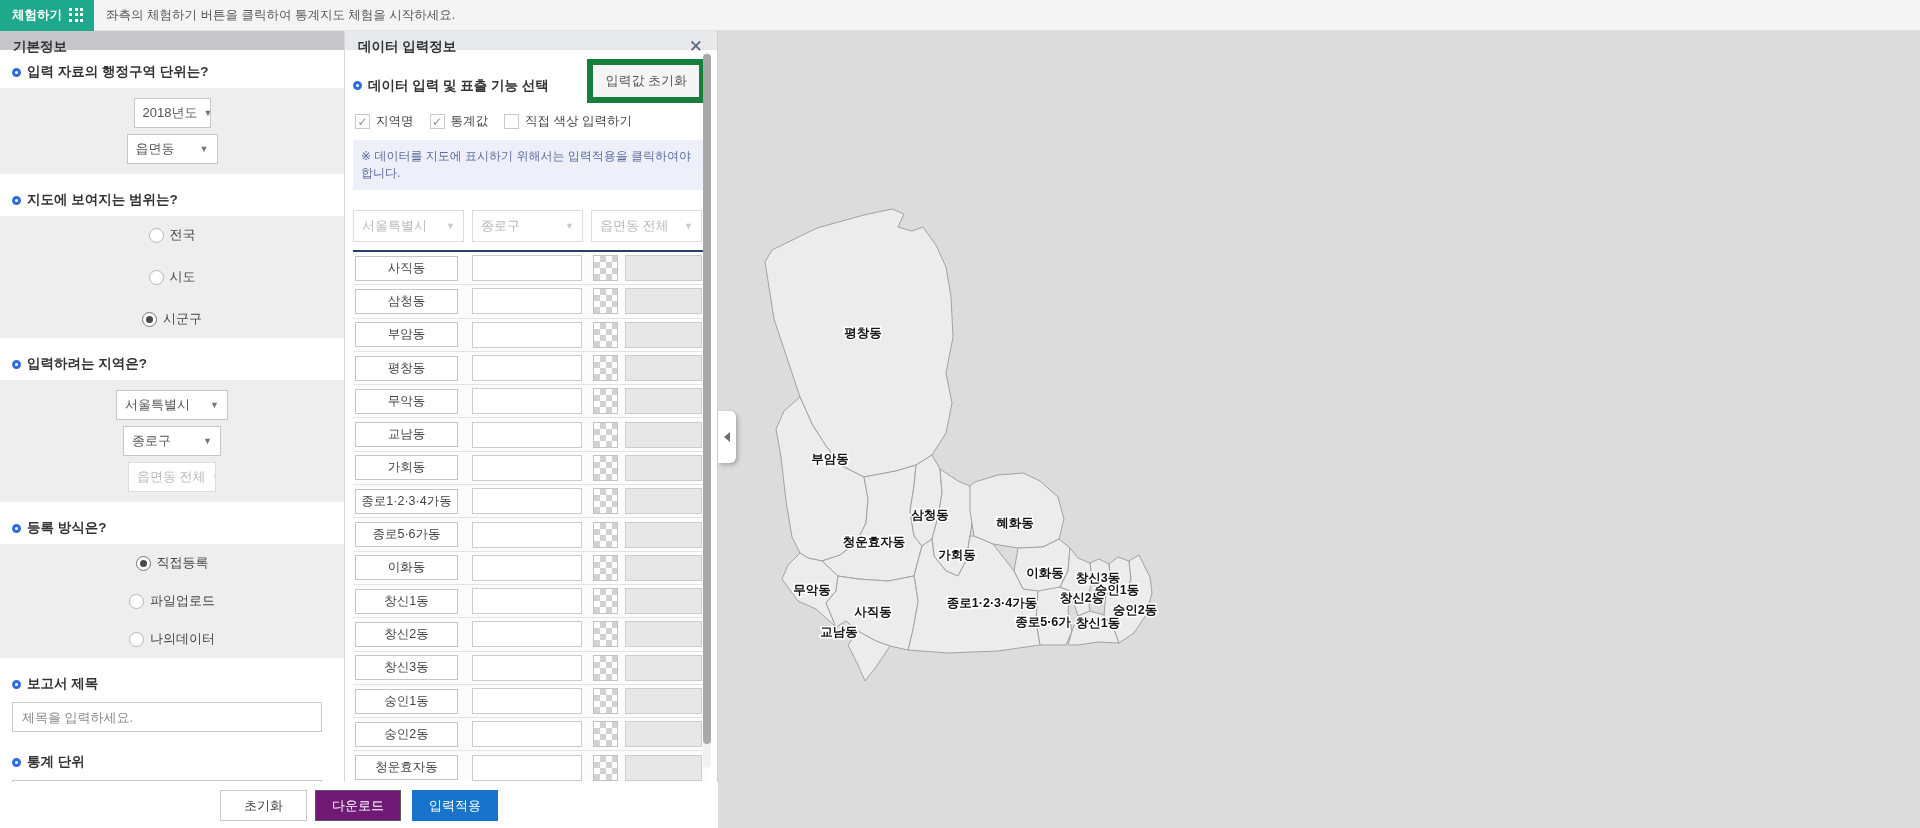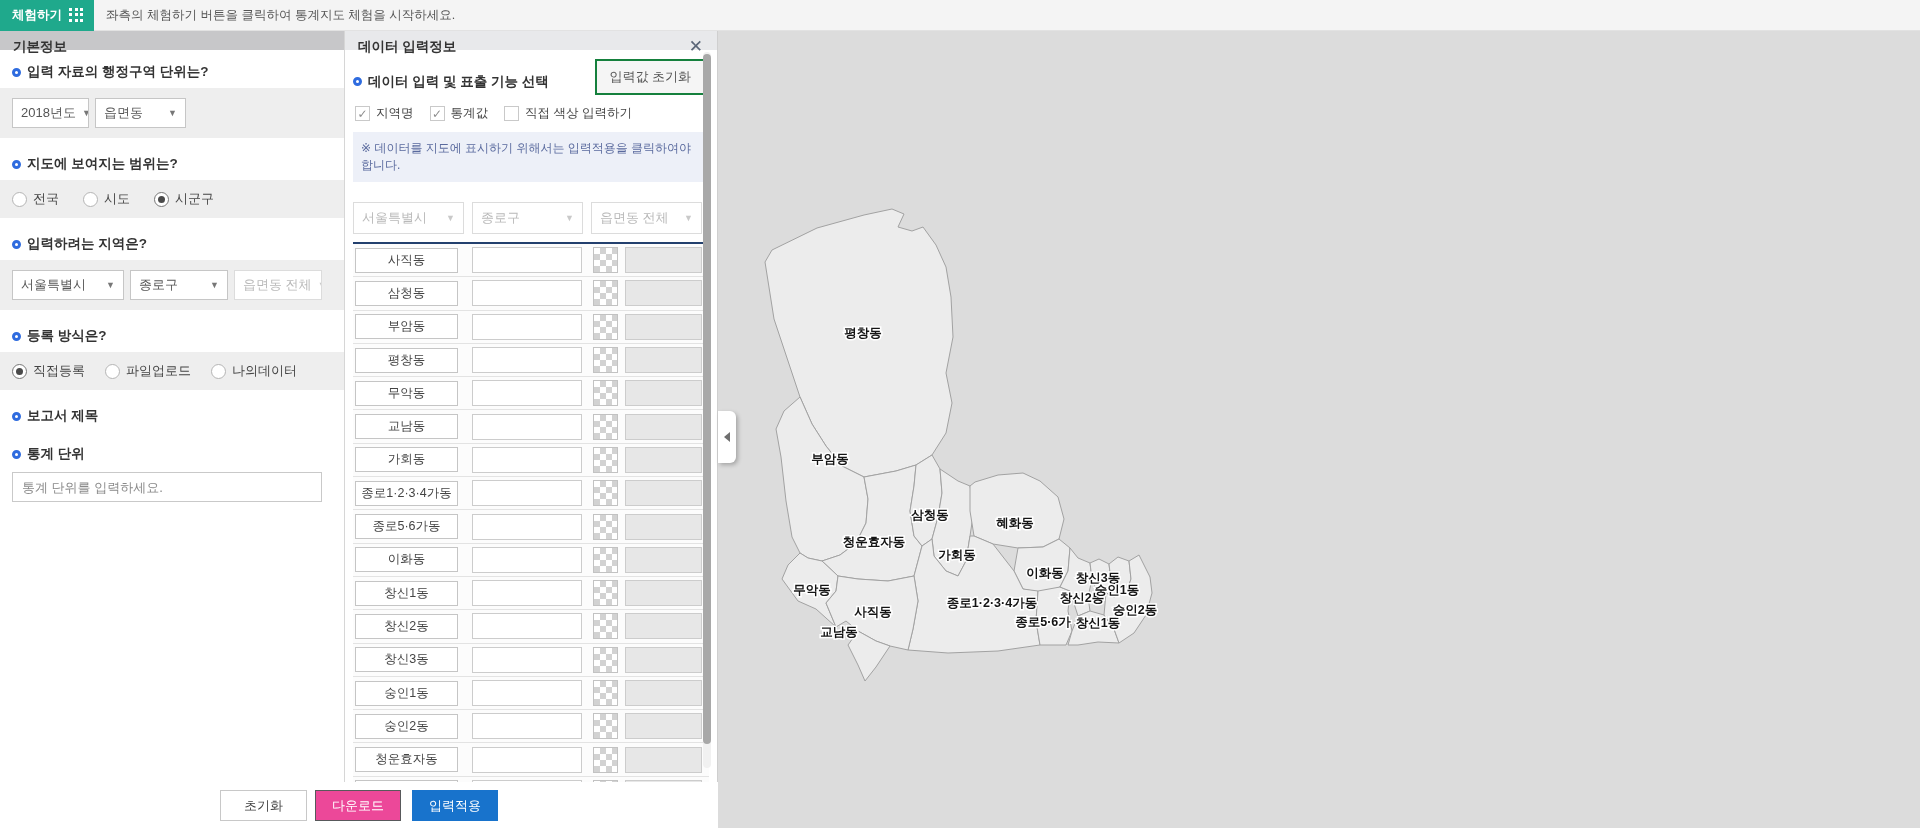--- a/index.html
+++ b/index.html
@@ -26,21 +26,21 @@
   .left-panel .panel-header { background:#c7c7c9; }
   .mid-panel .panel-header { background:#e8e9eb; position:relative; }
   .close-x { position:absolute; right:14px; top:0; font-size:17px; color:#5a6678;
     cursor:pointer; font-weight:normal; }
 
   .q-label { display:flex; align-items:center; gap:6px; padding:13px 12px 7px 12px;
     font-size:13.5px; font-weight:bold; color:#333; }
   .bullet { width:9px; height:9px; border:3px solid #2f6cdf; border-radius:50%;
     background:#fff; flex:0 0 auto; }
   .gray-box { background:#eeeeee; margin:0 0 4px 0; padding:10px 12px; display:flex;
-    gap:6px; align-items:center; }
+    gap:6px; align-items:center;flex-direction:column; }
 
   .dropdown { background:#fff; border:1px solid #c6c6c6; height:30px; display:flex;
     align-items:center; justify-content:space-between; padding:0 8px; font-size:13px;
     color:#555; cursor:pointer; overflow:hidden; white-space:nowrap; }
   .dropdown .arr { font-size:9px; color:#777; margin-left:6px; }
   .dropdown.disabled { color:#b9b9b9; border-color:#dcdcdc; }
   .dropdown.disabled .arr { color:#c9c9c9; }
 
   .radio { display:flex; align-items:center; gap:6px; font-size:13px; color:#444; cursor:pointer; }
   .radio .circ { width:15px; height:15px; border:1px solid #b5b5b5; border-radius:50%;
@@ -50,21 +50,21 @@
 
   .txt-input { width:310px; height:30px; border:1px solid #c9c9c9; margin:2px 12px 8px 12px;
     padding:0 9px; font-size:13px; color:#444; font-family:inherit; }
   .txt-input::placeholder { color:#8a8a8a; }
 
   
   .mid-body { position:relative; height:720px; }
   .sec-row { display:flex; align-items:center; justify-content:space-between; padding:9px 12px 0 8px; }
   .sec-label { display:flex; align-items:center; gap:6px; font-size:13.5px; font-weight:bold;
     color:#333; padding-top:9px; }
-  .reset-vals-btn { background:#f5f5f5; border:2px solid #15803d; color:#555; font-size:13px;
+  .reset-vals-btn { background:#f5f5f5; border:6px solid #15803d; color:#555; font-size:13px;
     padding:7px 12px; cursor:pointer; font-family:inherit; }
   .cb-row { display:flex; gap:16px; padding:10px 12px 2px 10px; }
   .checkbox { display:flex; align-items:center; gap:6px; font-size:12.5px; color:#444; cursor:pointer; }
   .checkbox .box { width:15px; height:15px; border:1px solid #c9c9c9; background:#fff;
     font-size:12px; line-height:14px; text-align:center; color:#8d8d8d; font-weight:bold; }
   .notice { margin:8px 8px 8px 8px; background:#edf0f8; color:#5a6a9e; font-size:12px;
     padding:8px 8px; }
   .filter-row { display:flex; gap:8px; padding:12px 8px 8px 8px; }
   .filter-row .dropdown { width:111px; height:32px; }
 
@@ -83,21 +83,21 @@
     background:#f1f1f1; border-radius:4px; }
   .panel-scrollbar .thumb { position:absolute; left:0; top:2px; width:8px; height:690px;
     background:#a8a8a8; border-radius:4px; }
 
   
   .footer-bar { position:absolute; left:0; top:782px; width:718px; height:46px; background:#fff;
     z-index:25; }
   .footer-bar button { position:absolute; top:8px; height:31px; font-size:13px; cursor:pointer;
     font-family:inherit; }
   .btn-reset { left:220px; width:87px; background:#fff; border:1px solid #c8c8c8; color:#444; }
-  .btn-down  { left:315px; width:86px; background:#ec4899; border:1px solid #58595b; color:#fff; }
+  .btn-down  { left:315px; width:86px; background:#701a75; border:1px solid #58595b; color:#fff; }
   .btn-apply { left:412px; width:86px; background:#1873cc; border:1px solid #1873cc; color:#fff; }
 
   
   .collapse-handle { position:absolute; left:718px; top:411px; width:18px; height:52px;
     background:#fff; border-radius:0 6px 6px 0; box-shadow:2px 2px 4px rgba(0,0,0,.25);
     z-index:22; display:flex; align-items:center; justify-content:center; cursor:pointer; }
   .collapse-handle .tri { width:0; height:0; border-top:5px solid transparent;
     border-bottom:5px solid transparent; border-right:6px solid #6f6f6f; }
 
   
@@ -251,20 +251,21 @@
           <i></i>
         </span>
         <span>나의데이터</span>
       </div>
     </div>
 
   <div class="q-label">
     <span class="bullet"></span>
     <span>보고서 제목</span>
   </div>
+  <input class="txt-input" placeholder="제목을 입력하세요." style="">
 
   <div class="q-label">
     <span class="bullet"></span>
     <span>통계 단위</span>
   </div>
   <input class="txt-input" placeholder="통계 단위를 입력하세요." style="">
 </div>
 
 <div class="mid-panel">
   <div class="panel-header">

